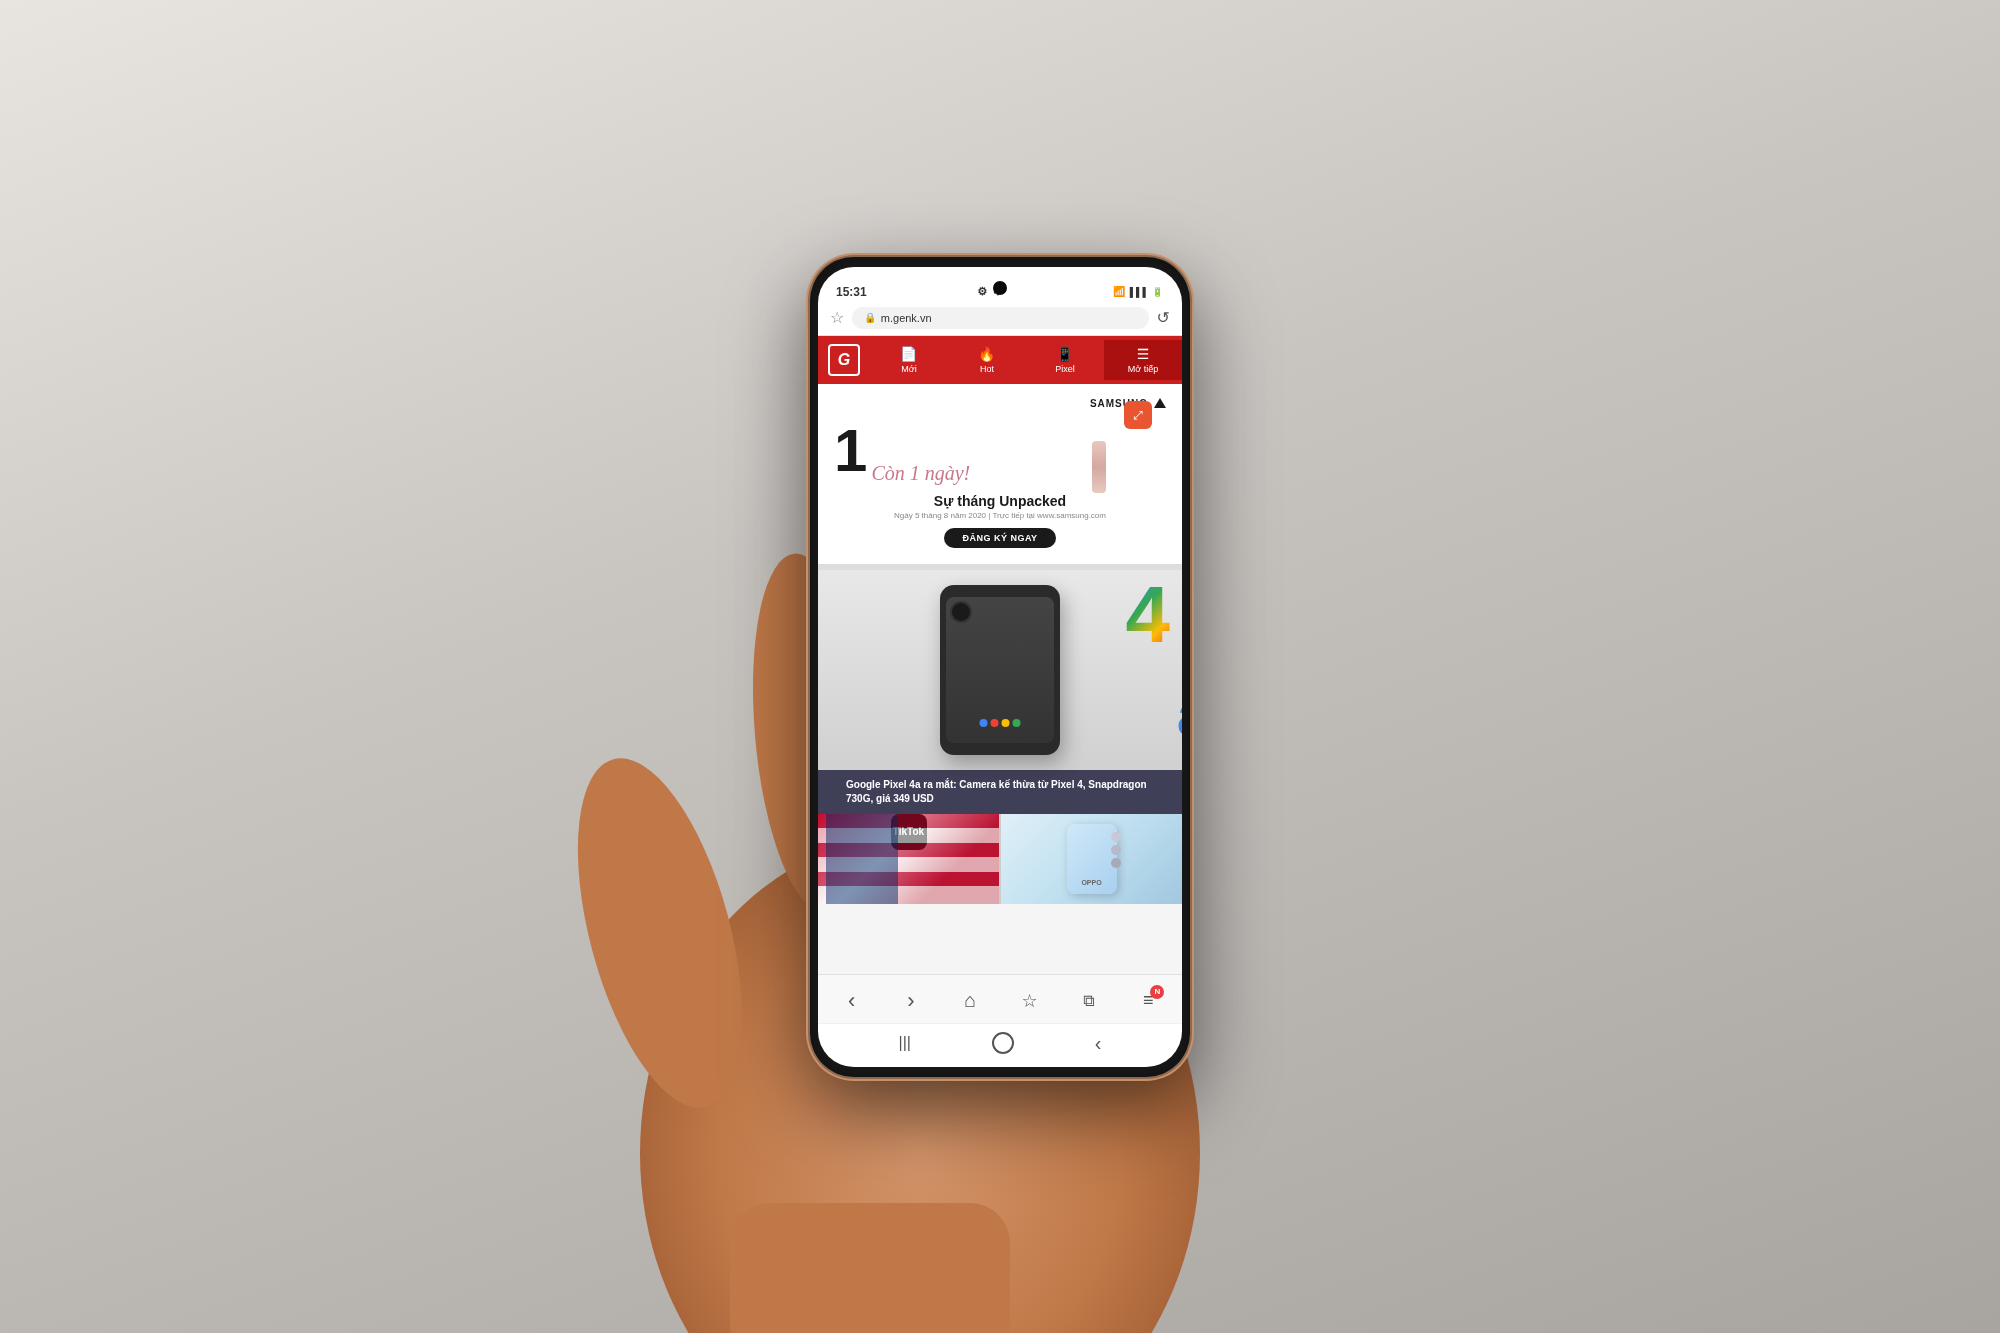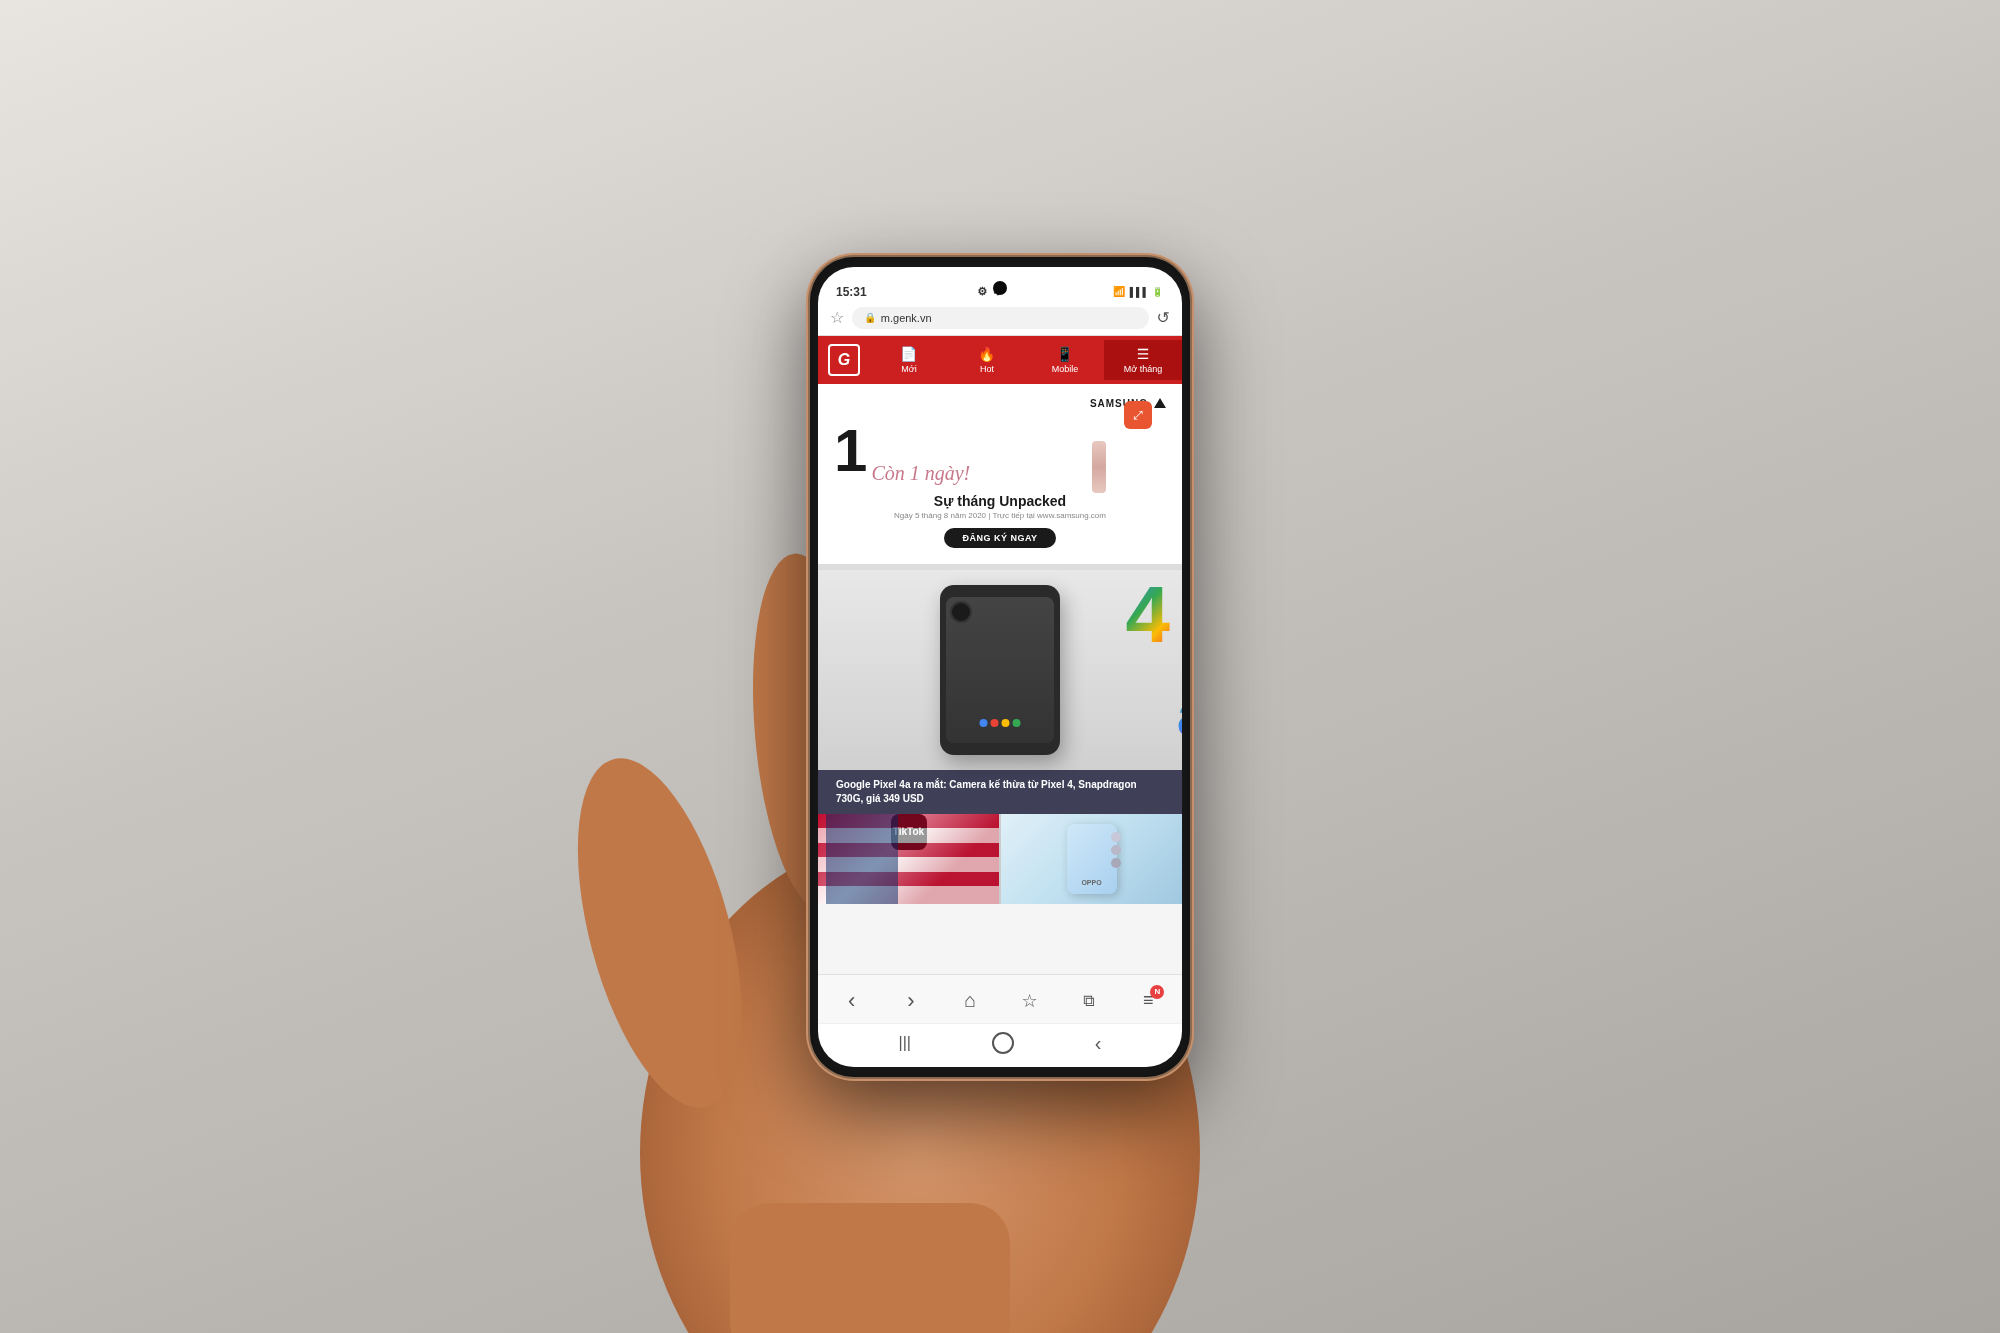--- a/index.html
+++ b/index.html
@@ -343,21 +343,21 @@
       font-weight: 900;
       line-height: 1;
       background: linear-gradient(135deg, #34a853 0%, #4285f4 50%, #ea4335 100%);
       -webkit-background-clip: text;
       -webkit-text-fill-color: transparent;
       background-clip: text;
     }
     .article-caption {
       background: rgba(50, 50, 80, 0.85);
       color: #fff;
-      padding: 8px 18px;
+      padding: 8px 28px;
       font-size: 10px;
       font-weight: 700;
       line-height: 1.4;
     }
 
     
     .small-articles {
       display: flex;
       gap: 2px;
       background: #ccc;
@@ -538,25 +538,25 @@
             <div class="nav-item">
               <span class="nav-icon">📄</span>
               <span>Mới</span>
             </div>
             <div class="nav-item">
               <span class="nav-icon">🔥</span>
               <span>Hot</span>
             </div>
             <div class="nav-item">
               <span class="nav-icon">📱</span>
-              <span>Mobile</span>
+              <span>Pixel</span>
             </div>
             <div class="nav-item active">
               <span class="nav-icon">☰</span>
-              <span>Mở tháng</span>
+              <span>Mở tiếp</span>
             </div>
           </div>
         </div>
 
         <div class="content-area">
 
           <div class="samsung-banner">
             <div class="samsung-logo-row">
               <span class="samsung-text">SAMSUNG</span>
               <div class="triangle-icon"></div>

